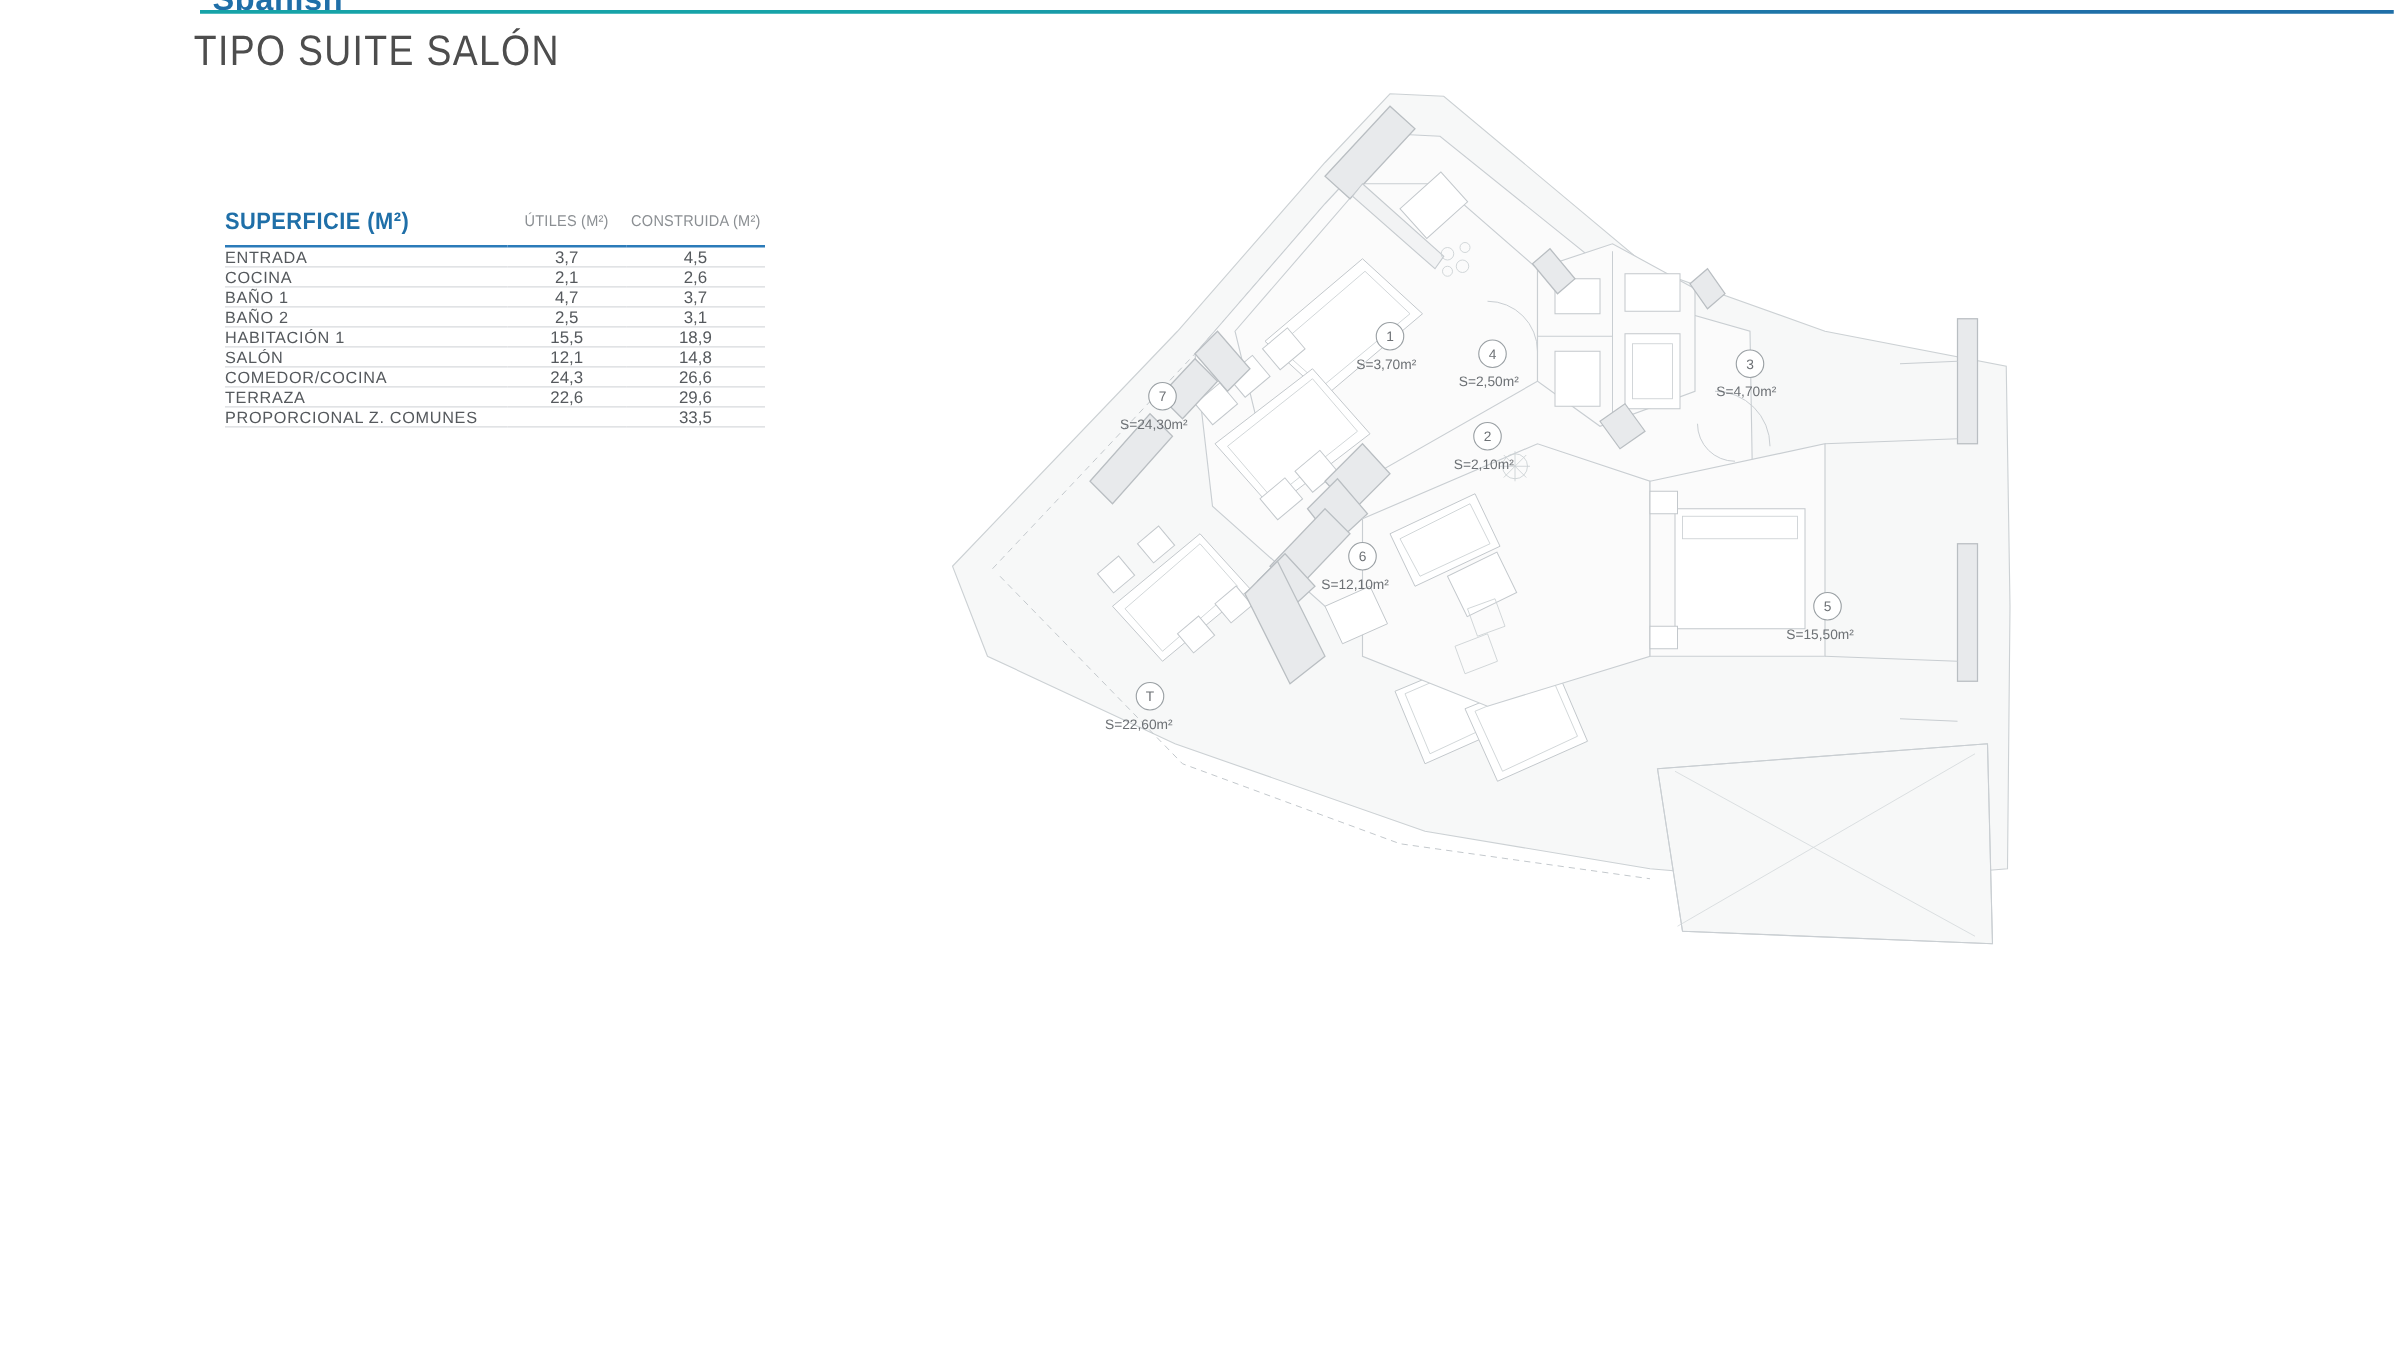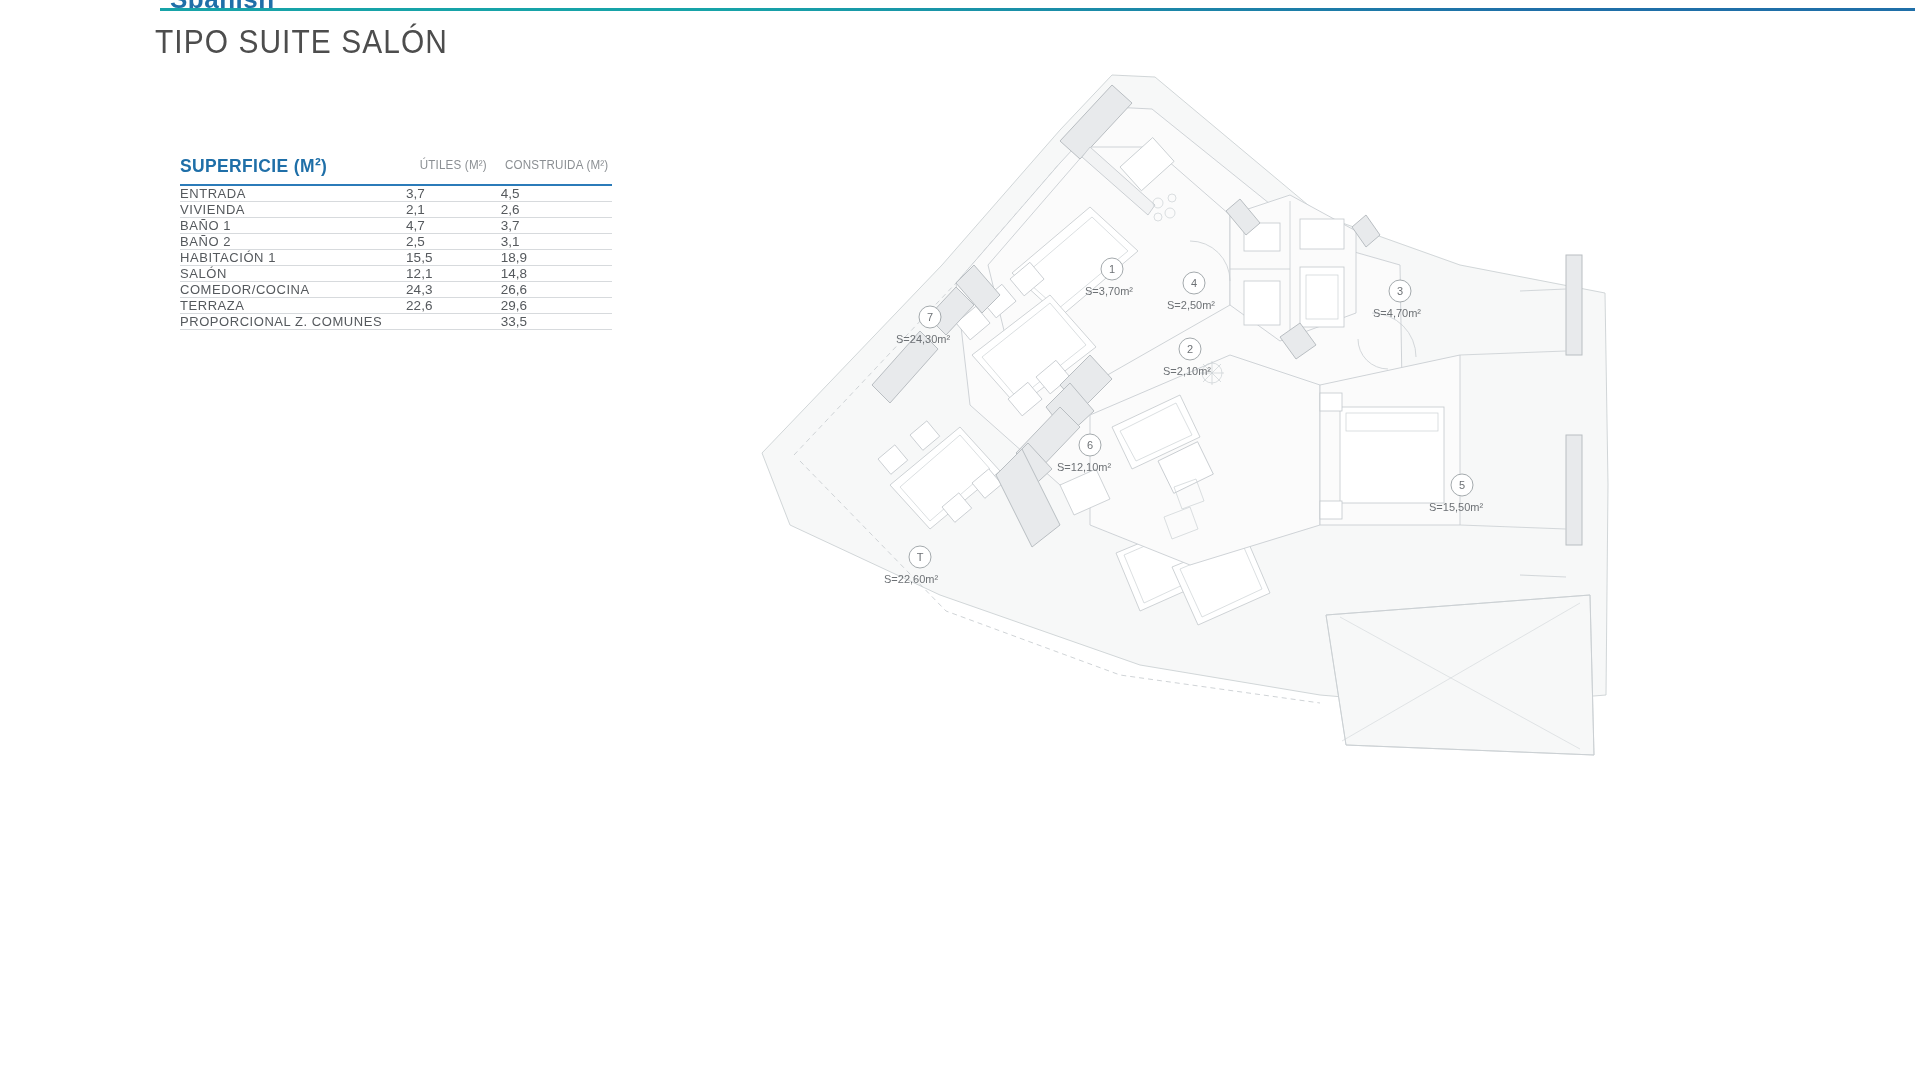--- a/index.html
+++ b/index.html
@@ -45,21 +45,21 @@
     font-family: "Liberation Sans", sans-serif;
     font-weight: 300;
     transform: scaleX(.88);
     transform-origin: left center;
     white-space: nowrap;
   }
 
   
   .table-wrap {
     position: absolute;
-    left: 180px; top: 155px;
+    left: 180px; top: 167px;
     width: 432px;
   }
   table.surface {
     width: 100%;
     border-collapse: collapse;
   }
   table.surface th, table.surface td {
     padding: 0;
     vertical-align: middle;
   }
@@ -90,20 +90,21 @@
   td.name {
     font-size: 13px;
     color: #55595d;
     letter-spacing: .55px;
     padding: 9.5px 0 9.5px 16px;
     white-space: nowrap;
   }
   td.val {
     font-size: 13.5px;
     color: #55595d;
+    text-align: center;
     padding: 9.5px 0;
     white-space: nowrap;
   }
   tr.data-row td { border-bottom: 1px solid #d7dadd; }
   tr.data-row:last-child td { border-bottom: 1px solid #d7dadd; }
 
   tr.total-row td {
     color: #1f6fa8;
     font-weight: bold;
     font-size: 14.5px;
@@ -171,21 +172,21 @@
           <th class="th-col">CONSTRUIDA (M²)</th>
         </tr>
       </thead>
       <tbody>
         <tr class="data-row">
           <td class="name">ENTRADA</td>
           <td class="val">3,7</td>
           <td class="val">4,5</td>
         </tr>
         <tr class="data-row">
-          <td class="name">VIVIENDA</td>
+          <td class="name">COCINA</td>
           <td class="val">2,1</td>
           <td class="val">2,6</td>
         </tr>
         <tr class="data-row">
           <td class="name">BAÑO 1</td>
           <td class="val">4,7</td>
           <td class="val">3,7</td>
         </tr>
         <tr class="data-row">
           <td class="name">BAÑO 2</td>

